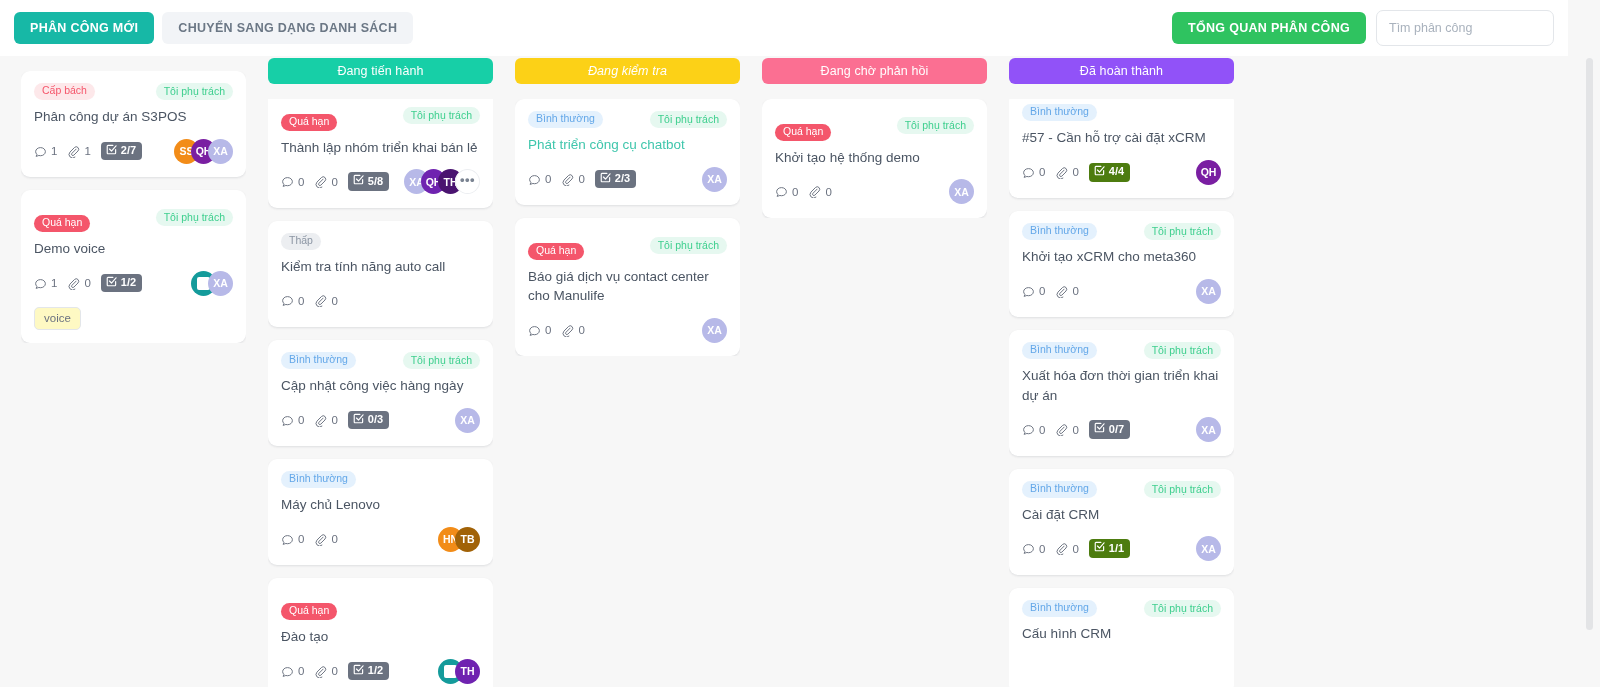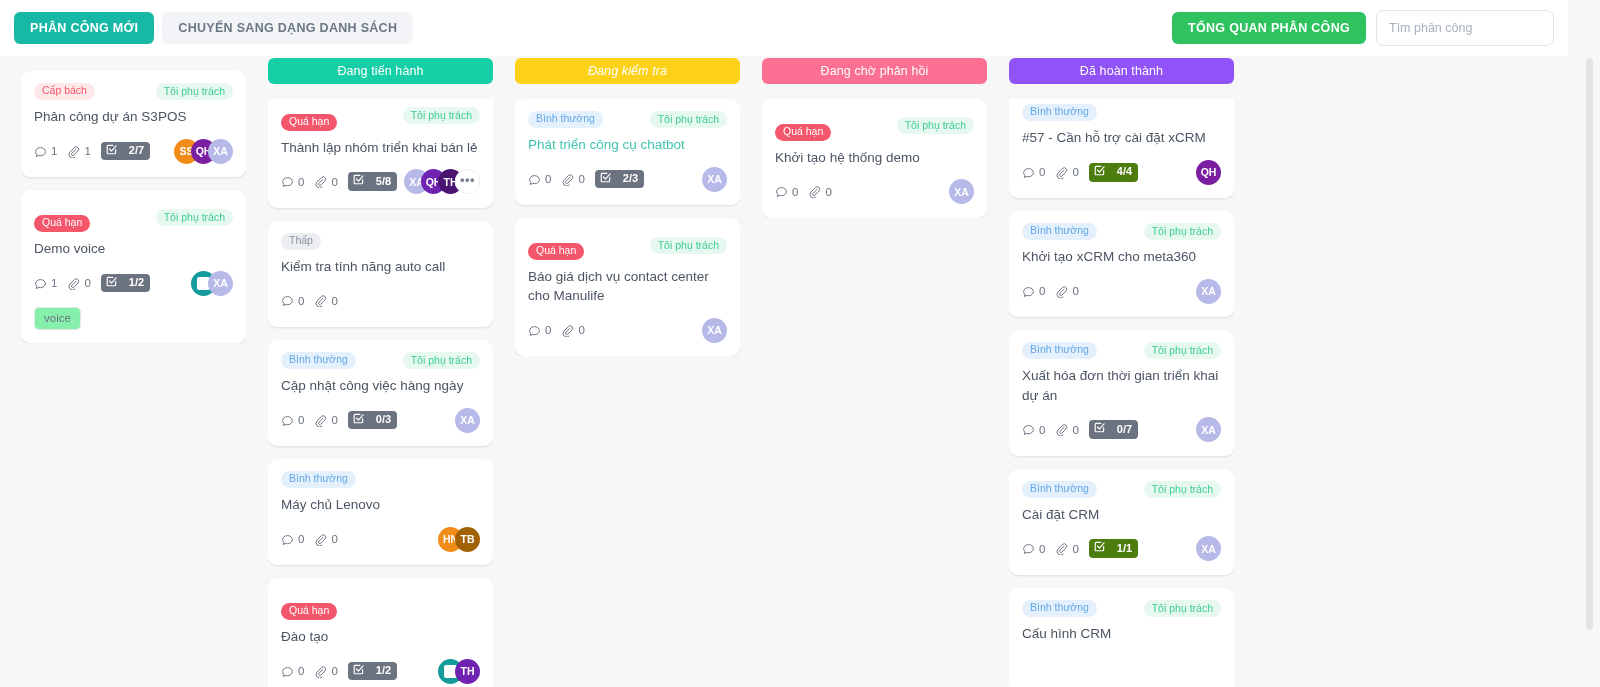--- a/index.html
+++ b/index.html
@@ -139,21 +139,21 @@
   }
   .meta {
     display: inline-flex; align-items: center;
     gap: 4px;
     font-size: 11.5px;
     color: #6b7280;
     margin-right: 10px;
   }
   .meta svg { display: block; }
   .chk {
-    display: inline-flex; align-items: center; gap: 12px;
+    display: inline-flex; align-items: center; gap: 4px;
     background: #6b7280;
     color: #ffffff;
     border-radius: 4px;
     font-size: 11px; font-weight: bold;
     padding: 2px 6px 3px 5px;
     line-height: 1.15;
   }
   .chk.done { background: #4d7c0f; }
   .foot-spacer { flex: 1 1 auto; }
 
@@ -185,21 +185,21 @@
     display: block;
   }
   .tags { margin-top: 11px; }
   .tag {
     display: inline-block;
     border: 1px solid #e3e6ea;
     border-radius: 5px;
     padding: 4px 9px 5px 9px;
     font-size: 11.5px;
     color: #6b7280;
-    background: #86efac;
+    background: #fef9c3;
   }
 
   
   .scroll-track {
     position: absolute;
     top: 58px; right: 7px;
     width: 7px; height: 572px;
     background: #e3e4e6;
     border-radius: 4px;
   }

